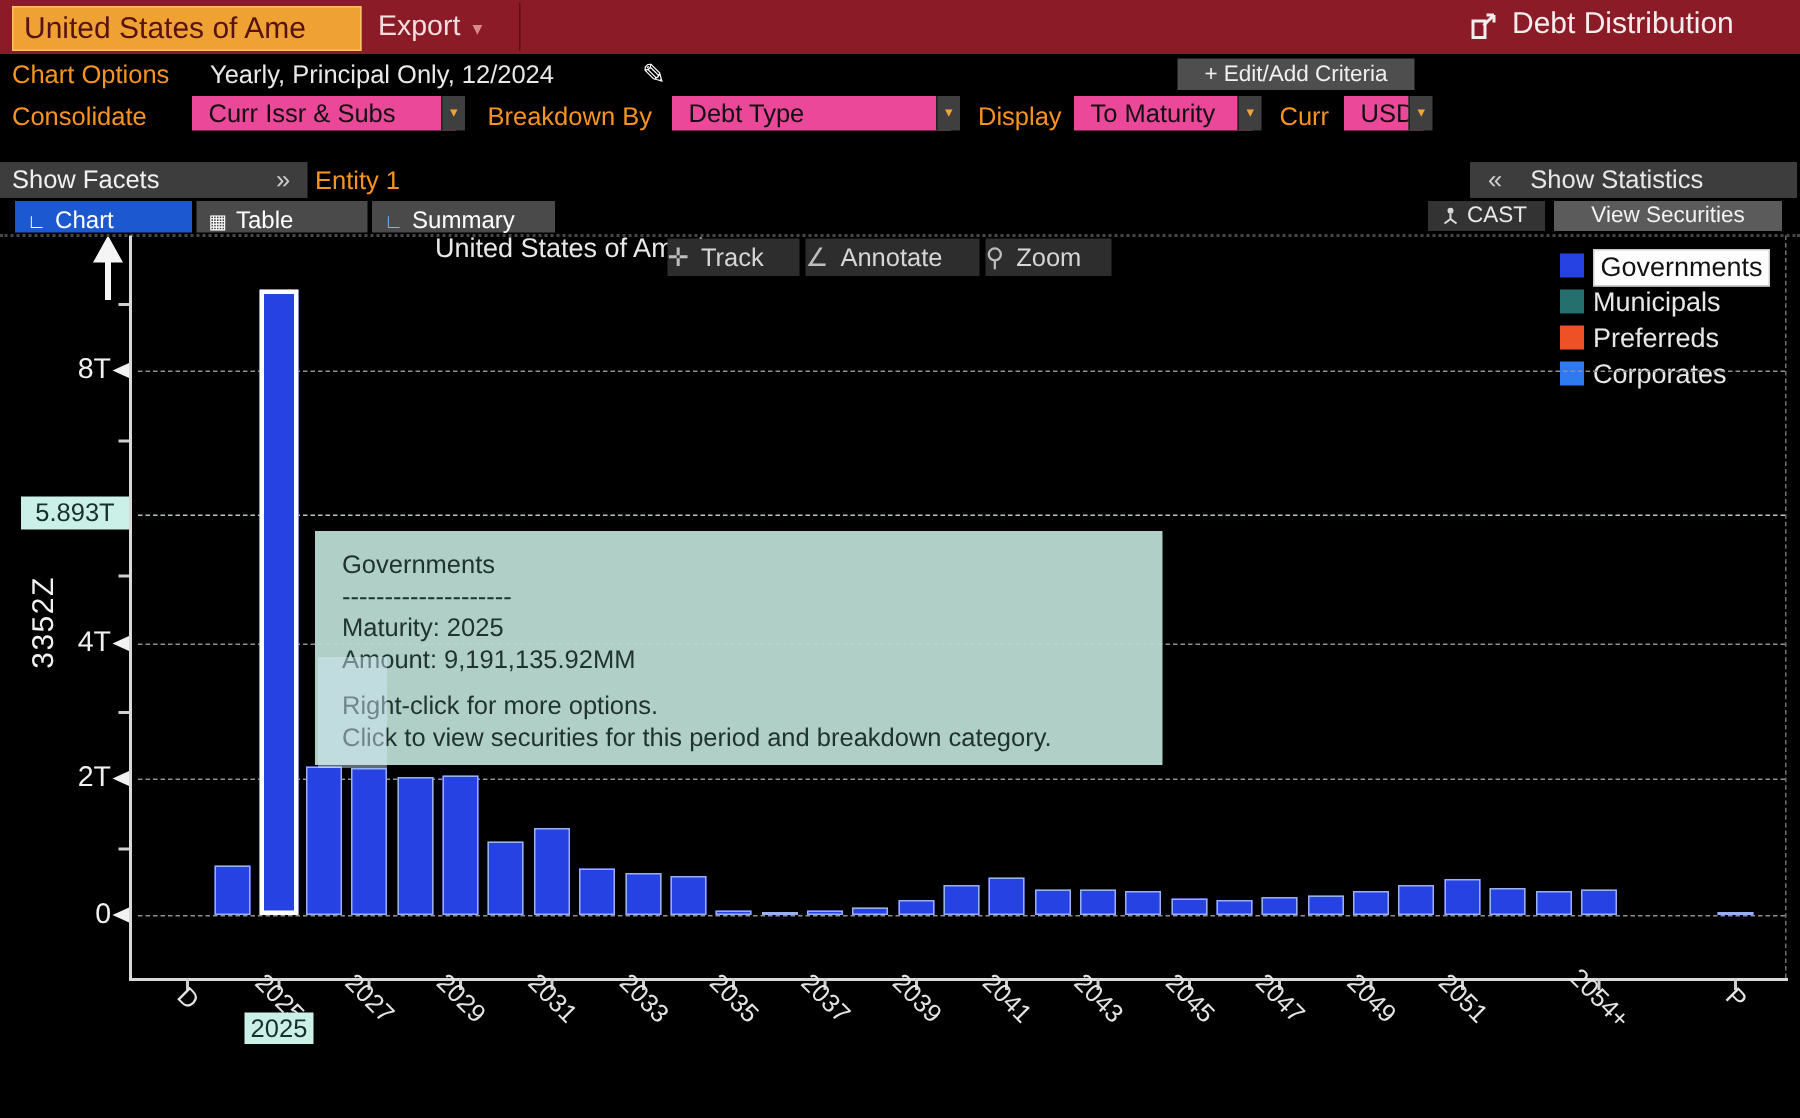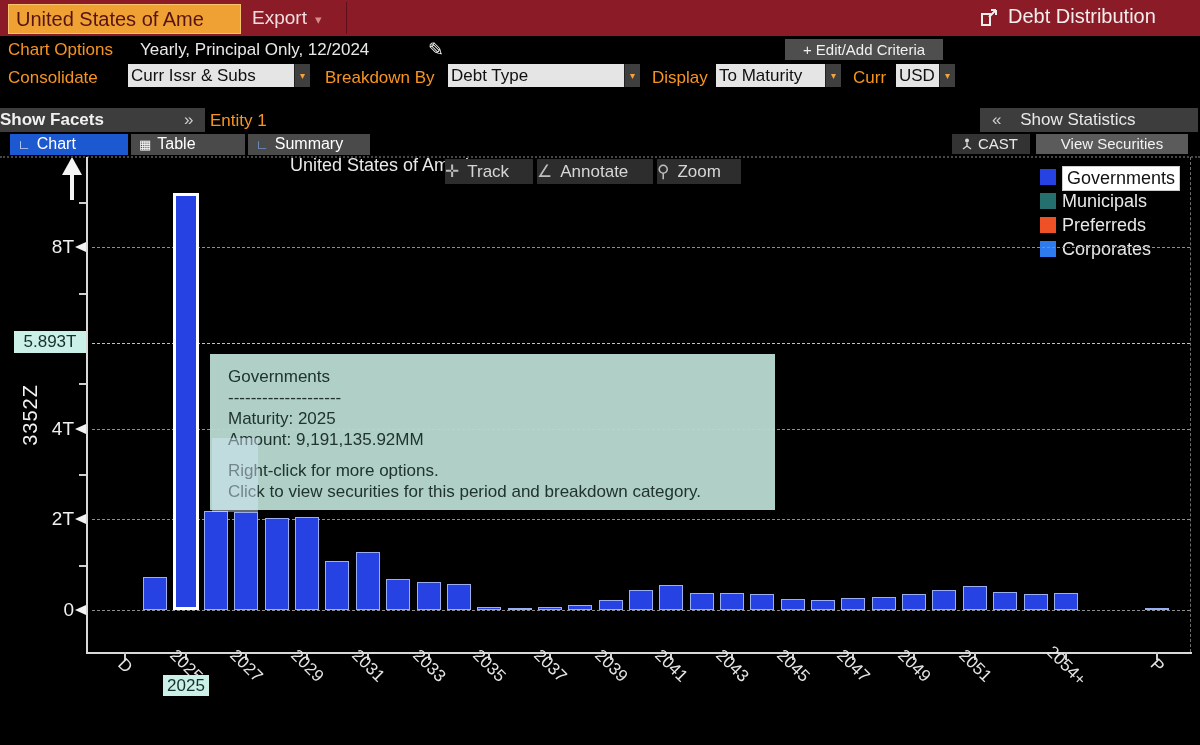--- a/index.html
+++ b/index.html
@@ -13,31 +13,31 @@
              color:#571313;font-size:20px;line-height:28px;padding-left:7px;white-space:nowrap;overflow:hidden;}
   #export-btn{left:252px;top:5px;height:26px;color:#f2dede;font-size:19px;line-height:26px;}
   #export-caret{color:#d98a8a;font-size:13px;margin-left:8px;}
   #topbar-divider{left:346px;top:2px;width:1px;height:32px;background:#5d0f1a;}
   #open-icon{left:980px;top:8px;}
   #app-title{left:1008px;top:5px;font-size:20px;color:#f4eded;}
 
   
   .olabel{color:#F79420;font-size:17px;white-space:nowrap;}
   .wval{color:#e9e9e9;font-size:17px;white-space:nowrap;}
-  .dd{background:#e5e5e5;color:#101010;font-size:17px;height:23px;line-height:23px;padding-left:3px;
+  .dd{background:#ec4899;color:#101010;font-size:17px;height:23px;line-height:23px;padding-left:11px;
       white-space:nowrap;overflow:hidden;}
   .ddcaret{width:15px;height:23px;background:#3f3f3f;border-left:1px solid #222;
            color:#F2A33A;font-size:10px;text-align:center;line-height:23px;}
   .graybtn{background:#4E4E4E;color:#f0f0f0;font-size:15px;text-align:center;}
 
   
   #facets-bar{left:0;top:108px;width:205px;height:24px;background:#3D3D3D;color:#f0f0f0;
               font-size:17px;line-height:24px;}
   #stats-btn{left:980px;top:108px;width:218px;height:24px;background:#3D3D3D;font-size:17px;line-height:24px;}
-  .tab{height:21px;font-size:16px;line-height:19px;color:#fff;white-space:nowrap;}
+  .tab{height:21px;font-size:16px;line-height:27px;color:#fff;white-space:nowrap;}
   .tab .ticon{margin:0 6px 0 8px;font-size:13px;}
   #tab-chart{left:10px;top:134px;width:118px;background:#1C59D0;}
   #tab-table{left:131px;top:134px;width:114px;background:#4A4A4A;}
   #tab-summary{left:248px;top:134px;width:122px;background:#4A4A4A;}
   #cast-btn{left:952px;top:134px;width:78px;height:20px;background:#333;font-size:15px;line-height:20px;color:#e8e8e8;}
   #viewsec-btn{left:1036px;top:134px;width:152px;height:20px;background:#5B5B5B;font-size:15px;
                line-height:20px;text-align:center;color:#f2f2f2;}
 
   
   #plot-top-border{left:0;top:156px;width:1200px;height:0;border-top:2px dotted #474747;}
@@ -110,21 +110,21 @@
   <div class="abs dd" style="left:448px;top:64px;width:175px;">Debt Type</div>
   <div class="abs ddcaret" style="left:624px;top:64px;">▾</div>
   <div class="abs olabel" style="left:652px;top:68px;">Display</div>
   <div class="abs dd" style="left:716px;top:64px;width:108px;">To Maturity</div>
   <div class="abs ddcaret" style="left:825px;top:64px;">▾</div>
   <div class="abs olabel" style="left:853px;top:68px;">Curr</div>
   <div class="abs dd" style="left:896px;top:64px;width:42px;">USD</div>
   <div class="abs ddcaret" style="left:939px;top:64px;">▾</div>
 
   <div class="abs" id="facets-bar">
-    <span style="font-weight:bold;">Show Facets</span>
+    <span style="margin-left:8px;">Show Facets</span>
     <span style="position:absolute;left:184px;color:#cfcfcf;">»</span>
   </div>
   <div class="abs olabel" style="left:210px;top:111px;">Entity 1</div>
   <div class="abs wval" style="left:290px;top:111px;font-size:18px;margin-top:44px;">United States of America</div>
   <div class="abs" id="stats-btn">
     <span style="margin-left:12px;color:#cfcfcf;">«</span>
     <span style="margin-left:14px;">Show Statistics</span>
   </div>
 
   <div class="abs tab" id="tab-chart"><span class="ticon">∟</span><span>Chart</span></div>

